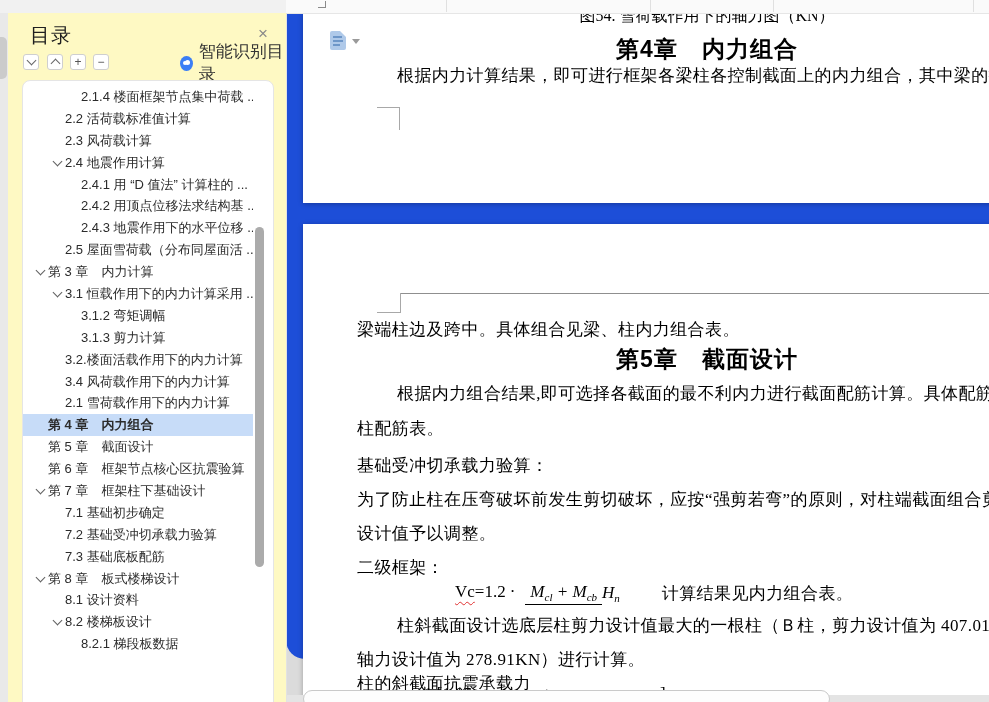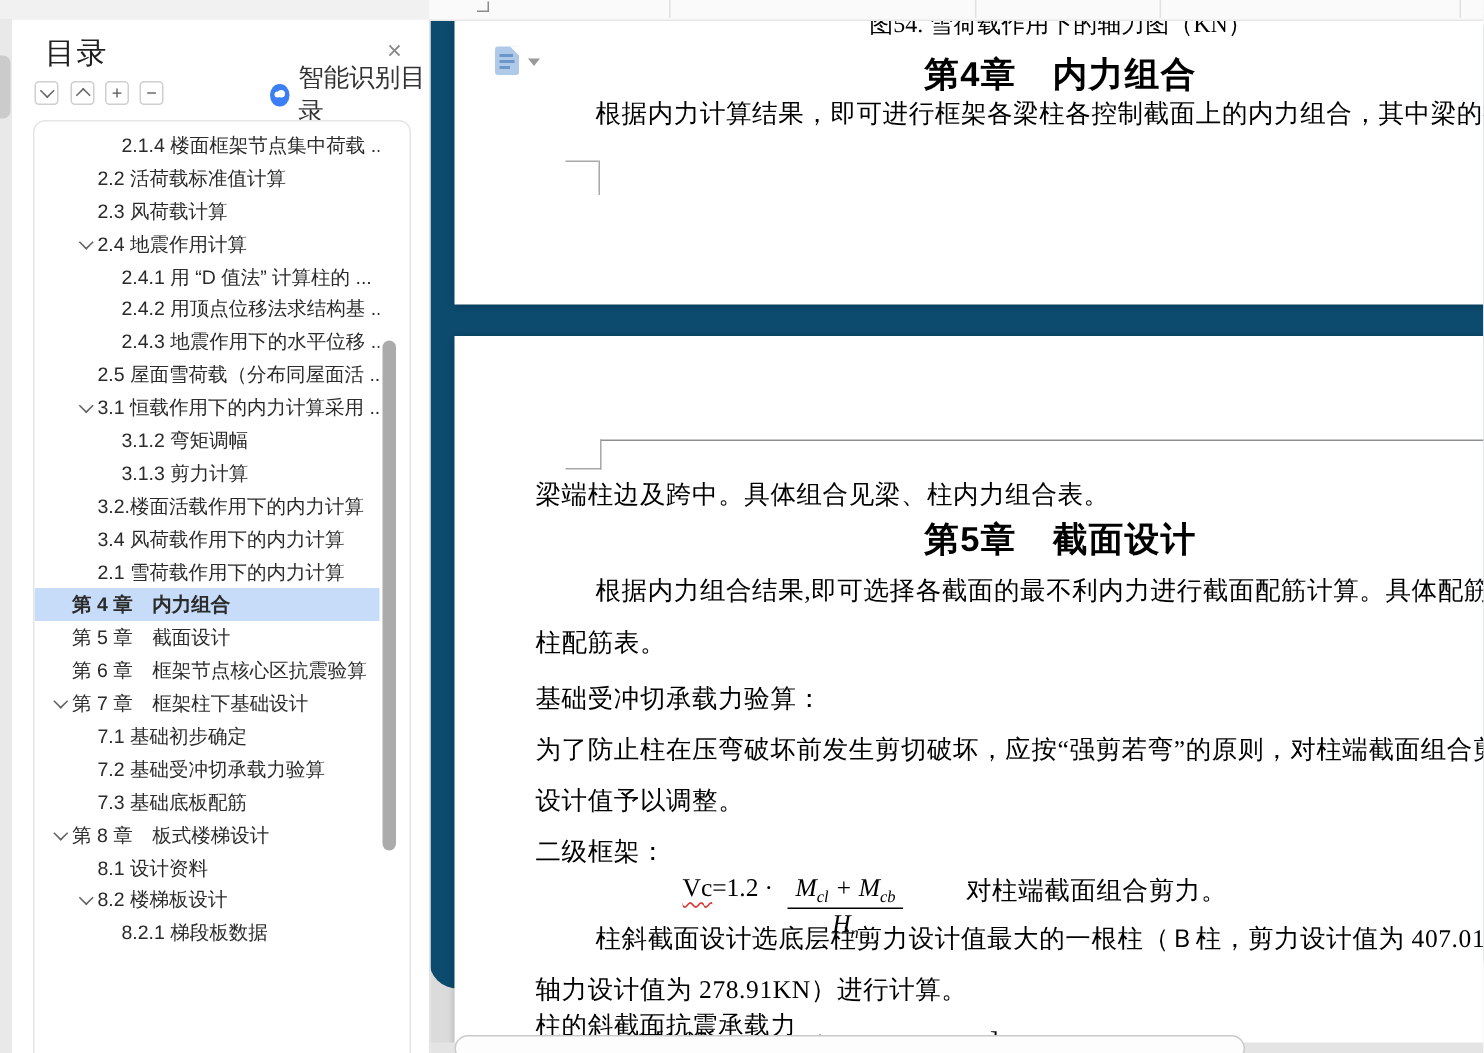--- a/index.html
+++ b/index.html
@@ -13,21 +13,21 @@
   .topbar-sep{position:absolute;top:0;width:1px;height:12px;background:#e0e0e0;}
   .topbar-glyph{position:absolute;left:318px;top:1px;width:7px;height:6px;
                 border-right:1px solid #8a8a8a;border-bottom:1px solid #8a8a8a;z-index:6;}
 
   
   .left-rail{position:absolute;left:0;top:13px;width:8px;height:689px;background:#e9e9e9;z-index:7;}
   .rail-handle{position:absolute;left:0;top:24px;width:7px;height:42px;background:#cbcbcb;
                border-radius:0 5px 5px 0;}
 
   
-  .sidebar{position:absolute;left:8px;top:13px;width:278px;height:689px;background:#ffffff;
+  .sidebar{position:absolute;left:8px;top:13px;width:278px;height:689px;background:#fef9c3;
            border-right:1px solid #e2e2e2;z-index:6;}
   .sb-title{position:absolute;left:22px;top:9px;font-size:20px;color:#1f1f1f;letter-spacing:1px;}
   .sb-close{position:absolute;left:246px;top:12px;width:18px;height:18px;font-size:17px;line-height:18px;
             text-align:center;color:#8a8a8a;cursor:pointer;}
   .sb-tools{position:absolute;left:0;top:41px;width:278px;height:20px;}
   .sq-btn{position:absolute;top:0;width:16px;height:16px;border:1px solid #cfcfcf;border-radius:3px;
           background:#fff;box-sizing:border-box;}
   .chev{display:block;width:6px;height:6px;border-left:1.5px solid #666;border-bottom:1.5px solid #666;margin:3px auto 0;}
   .chev.down{transform:rotate(-45deg);margin-top:2px;}
   .chev.up{transform:rotate(135deg);margin-top:5px;}
@@ -43,21 +43,21 @@
   .toc-row{height:21.9px;display:flex;align-items:center;font-size:13px;color:#2b2b2b;
            white-space:nowrap;overflow:hidden;margin-right:20px;cursor:pointer;}
   .toc-row .slot{flex:0 0 16px;display:flex;justify-content:center;}
   .toc-row .tchev{width:6px;height:6px;border-left:1.2px solid #606060;border-bottom:1.2px solid #606060;
                   transform:rotate(-45deg);margin-top:-3px;}
   .lvl1{padding-left:9px;} .lvl2{padding-left:26px;} .lvl3{padding-left:42px;}
   .toc-row.selected{background:#c7dcf8;font-weight:bold;}
   .sb-thumb{position:absolute;left:247px;top:214px;width:9px;height:340px;border-radius:5px;background:#ababab;cursor:pointer;}
 
   
-  .doc{position:absolute;left:286px;top:0;width:703px;height:659px;background:#0c4a6e;z-index:1;border-radius:19px;}
+  .doc{position:absolute;left:286px;top:0;width:703px;height:659px;background:#1d4ed8;z-index:1;border-radius:19px;}
   .page{position:absolute;left:17px;width:920px;background:#fff;box-shadow:0 1px 5px rgba(0,0,0,.28);
         font-family:"Liberation Serif",serif;color:#000;}
   .page1{top:12px;height:191px;}
   .page2{top:224px;height:486px;}
   .docline{position:absolute;white-space:nowrap;font-size:17px;letter-spacing:.4px;}
   .center700{position:absolute;left:54px;width:700px;text-align:center;white-space:nowrap;}
   .h1{font-weight:bold;font-size:23px;letter-spacing:1px;font-family:"Liberation Sans",sans-serif;}
   .cap{font-size:16px;}
   .mark{position:absolute;background:#a8a8a8;}
 
@@ -67,21 +67,21 @@
   .anno-doc::before{content:"";position:absolute;right:0;top:0;border-style:solid;border-width:0 6px 6px 0;
                     border-color:transparent #fff transparent transparent;}
   .anno-doc i{position:absolute;left:3px;height:1.5px;background:#6d96c8;display:block;}
   .anno-caret{position:absolute;left:22px;top:8px;border-style:solid;border-width:5px 4px 0 4px;
               border-color:#9a9a9a transparent transparent transparent;}
 
   
   .formula{position:absolute;left:152px;top:358px;display:flex;align-items:flex-start;
            font-family:"Liberation Serif",serif;font-size:17px;}
   .vc{text-decoration:underline wavy #e03131;text-decoration-thickness:1px;text-underline-offset:4px;}
-  .frac{display:inline-flex;flex-direction:column;align-items:center;margin:0 6px;font-style:italic;}
+  .frac{display:inline-flex;flex-direction:row;align-items:center;margin:0 6px;font-style:italic;}
   .frac .num{padding:0 5px 1px;border-bottom:1px solid #000;}
   .frac sub,.fsub{font-size:11px;}
   .fnote{margin-left:36px;letter-spacing:.4px;font-size:17px;}
   .frag{position:absolute;top:460px;font-family:"Liberation Serif",serif;font-size:17px;}
 
   
   .htrack{position:absolute;left:286px;top:695px;width:703px;height:7px;background:#e4e4e4;z-index:6;}
   .hthumb{position:absolute;left:303px;top:690px;width:527px;height:18px;background:#fdfdfd;
           border:1px solid #c9c9c9;border-radius:9px;z-index:7;box-sizing:border-box;cursor:pointer;}
 </style>
@@ -133,21 +133,21 @@
       <div class="docline" style="left:54px;top:332px">二级框架：</div>
 
       <div class="formula">
         <span class="vc">Vc</span>
           <span>=1.2</span>
         <span style="margin:0 4px">·</span>
         <span class="frac">
           <span class="num"><i>M</i><sub>cl</sub><span> + </span><i>M</i><sub>cb</sub></span>
           <span class="den"><i>H</i><sub>n</sub></span>
         </span>
-        <span class="fnote">对柱端截面组合剪力。</span>
+        <span class="fnote">计算结果见内力组合表。</span>
       </div>
 
       <div class="docline" style="left:94px;top:390px">柱斜截面设计选底层柱剪力设计值最大的一根柱（Ｂ柱，剪力设计值为 407.01KN，柱</div>
       <div class="docline" style="left:54px;top:424px">轴力设计值为 278.91KN）进行计算。</div>
       <div class="docline" style="left:54px;top:448px">柱的斜截面抗震承载力</div>
 
       <span class="frag" style="left:121px">1 [1.05</span>
       <span class="frag" style="left:239px">+</span>
       <span class="frag" style="left:357px">]</span>
     </div>
@@ -211,20 +211,26 @@
           <span>2.4.2 用顶点位移法求结构基 ...</span>
         </div>
         <div class="toc-row lvl3">
           <span class="slot"></span>
           <span>2.4.3  地震作用下的水平位移 ...</span>
         </div>
         <div class="toc-row lvl2">
           <span class="slot"></span>
           <span>2.5  屋面雪荷载（分布同屋面活 ...</span>
         </div>
+        <div class="toc-row lvl1">
+          <span class="slot">
+            <span class="tchev"></span>
+          </span>
+          <span>第 3 章　内力计算</span>
+        </div>
         <div class="toc-row lvl2">
           <span class="slot">
             <span class="tchev"></span>
           </span>
           <span>3.1  恒载作用下的内力计算采用 ...</span>
         </div>
         <div class="toc-row lvl3">
           <span class="slot"></span>
           <span>3.1.2 弯矩调幅</span>
         </div>

